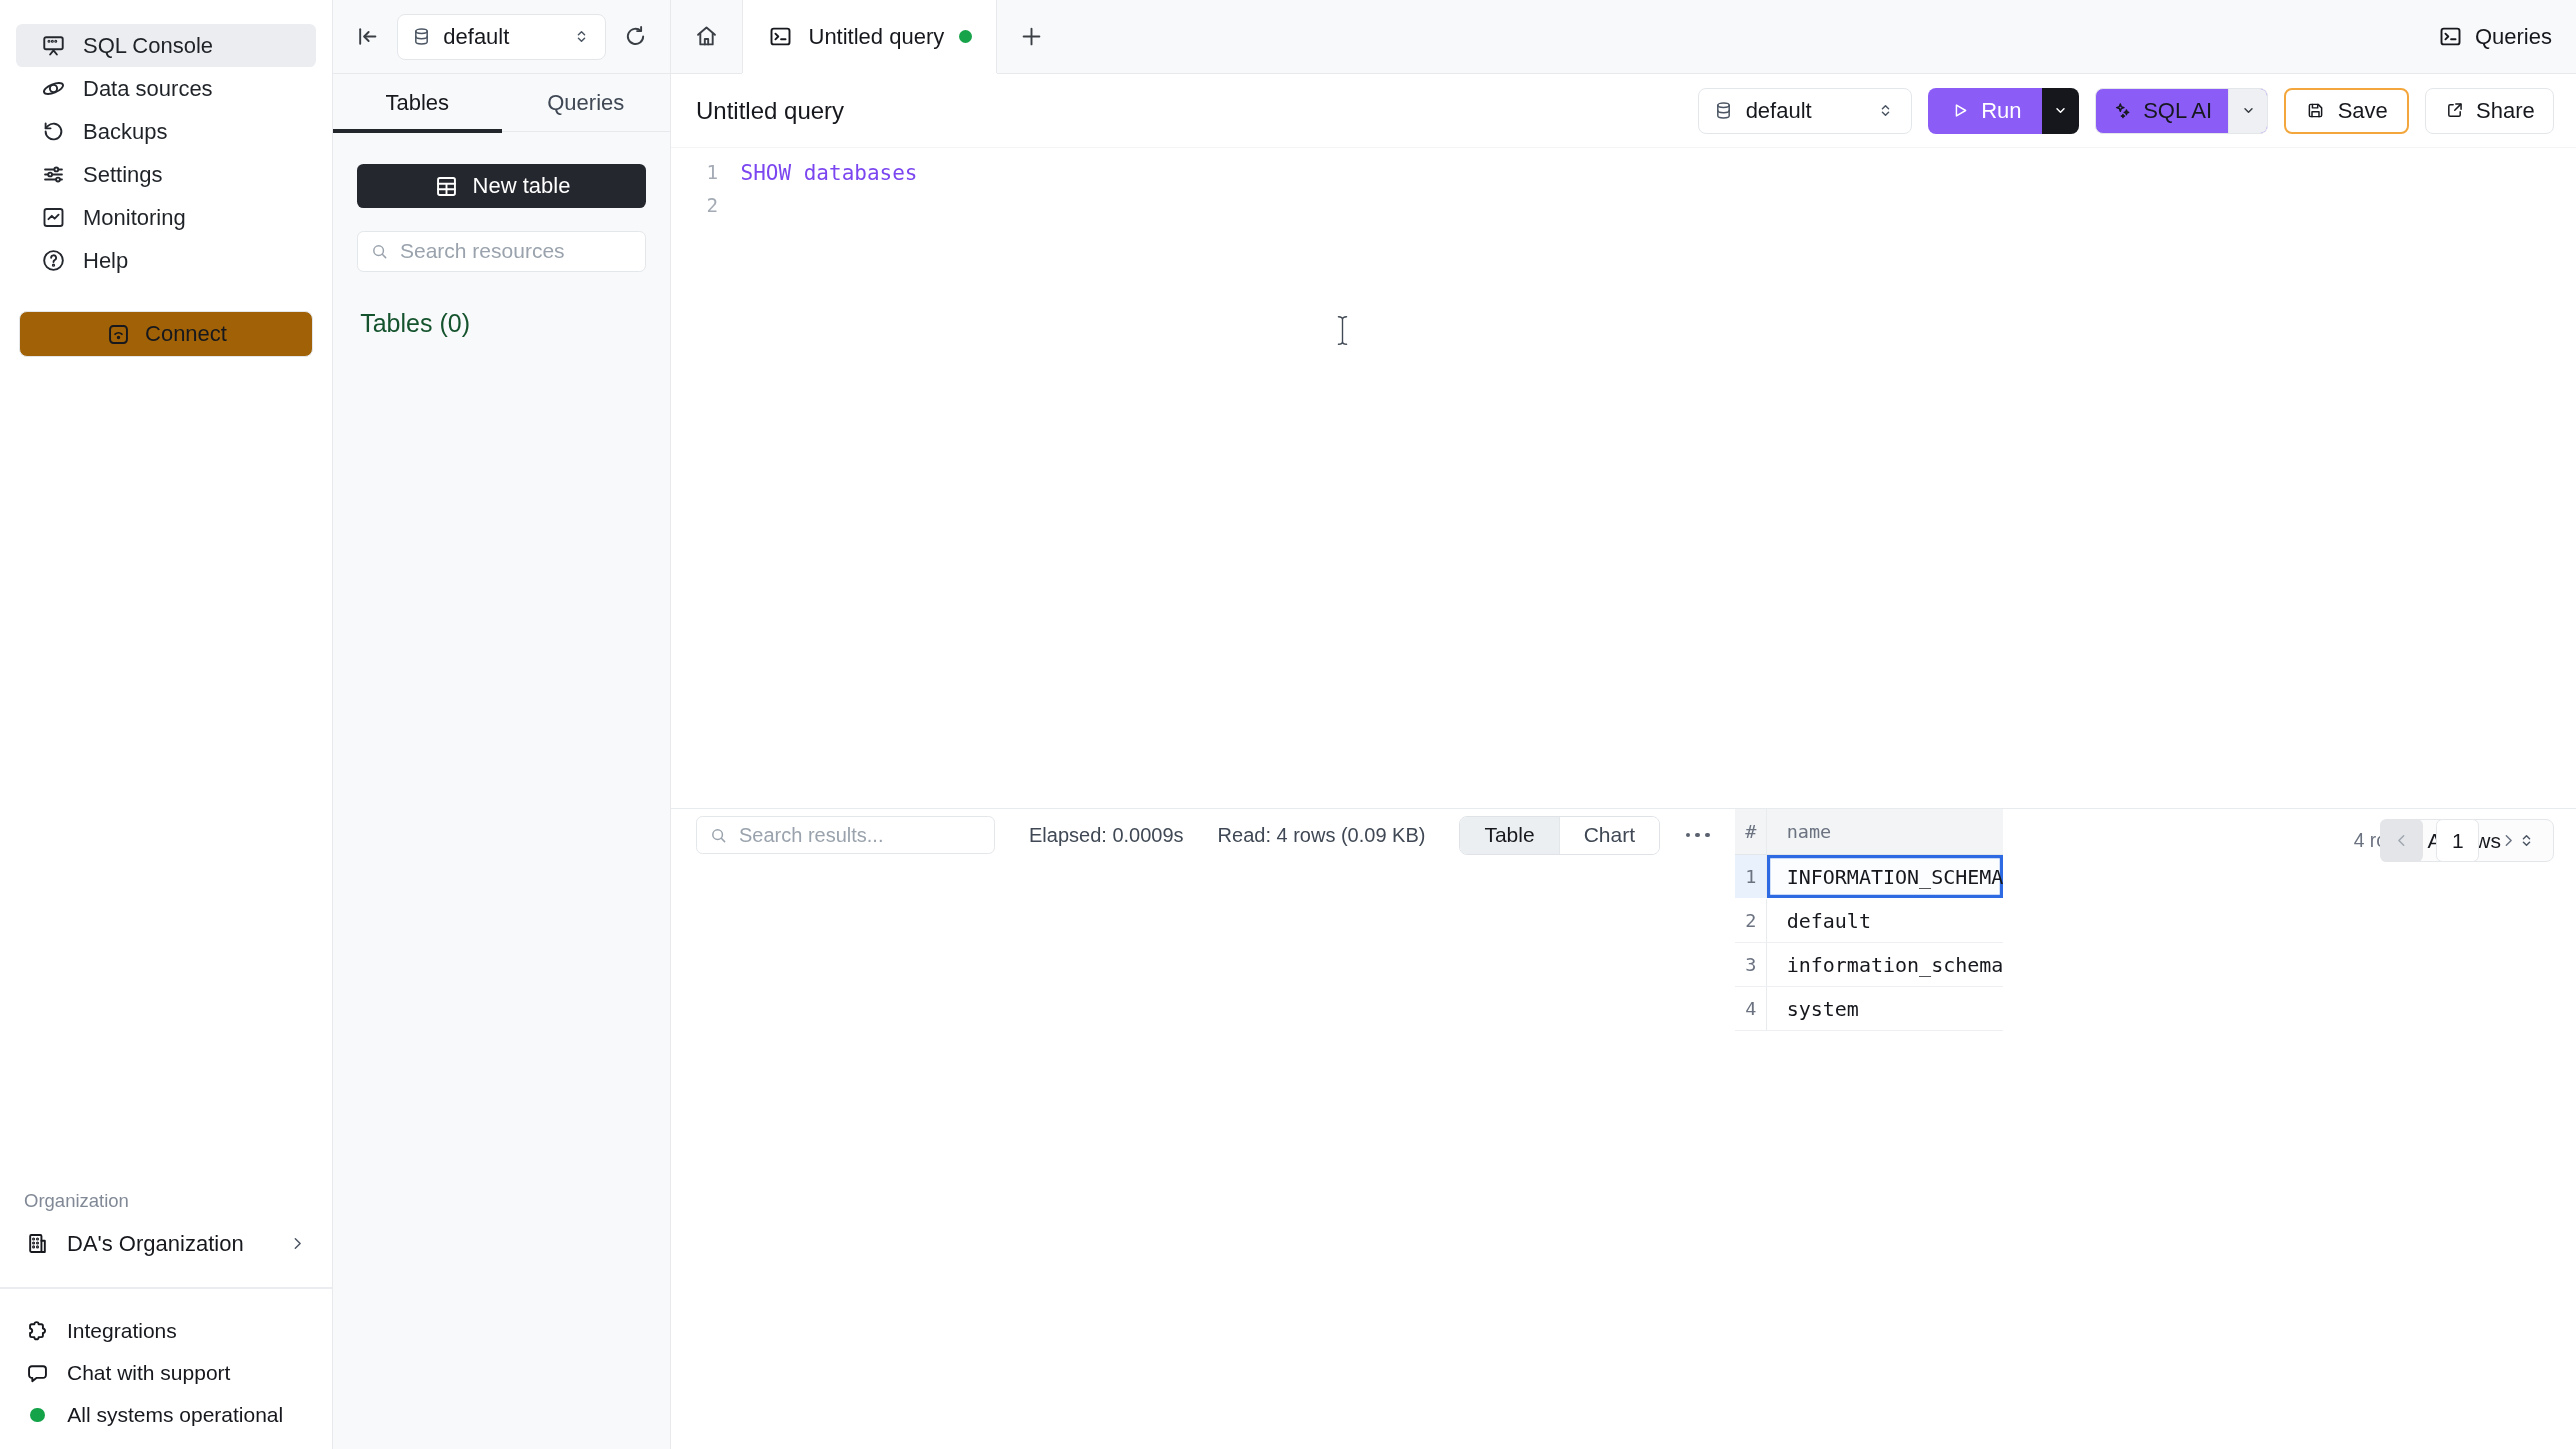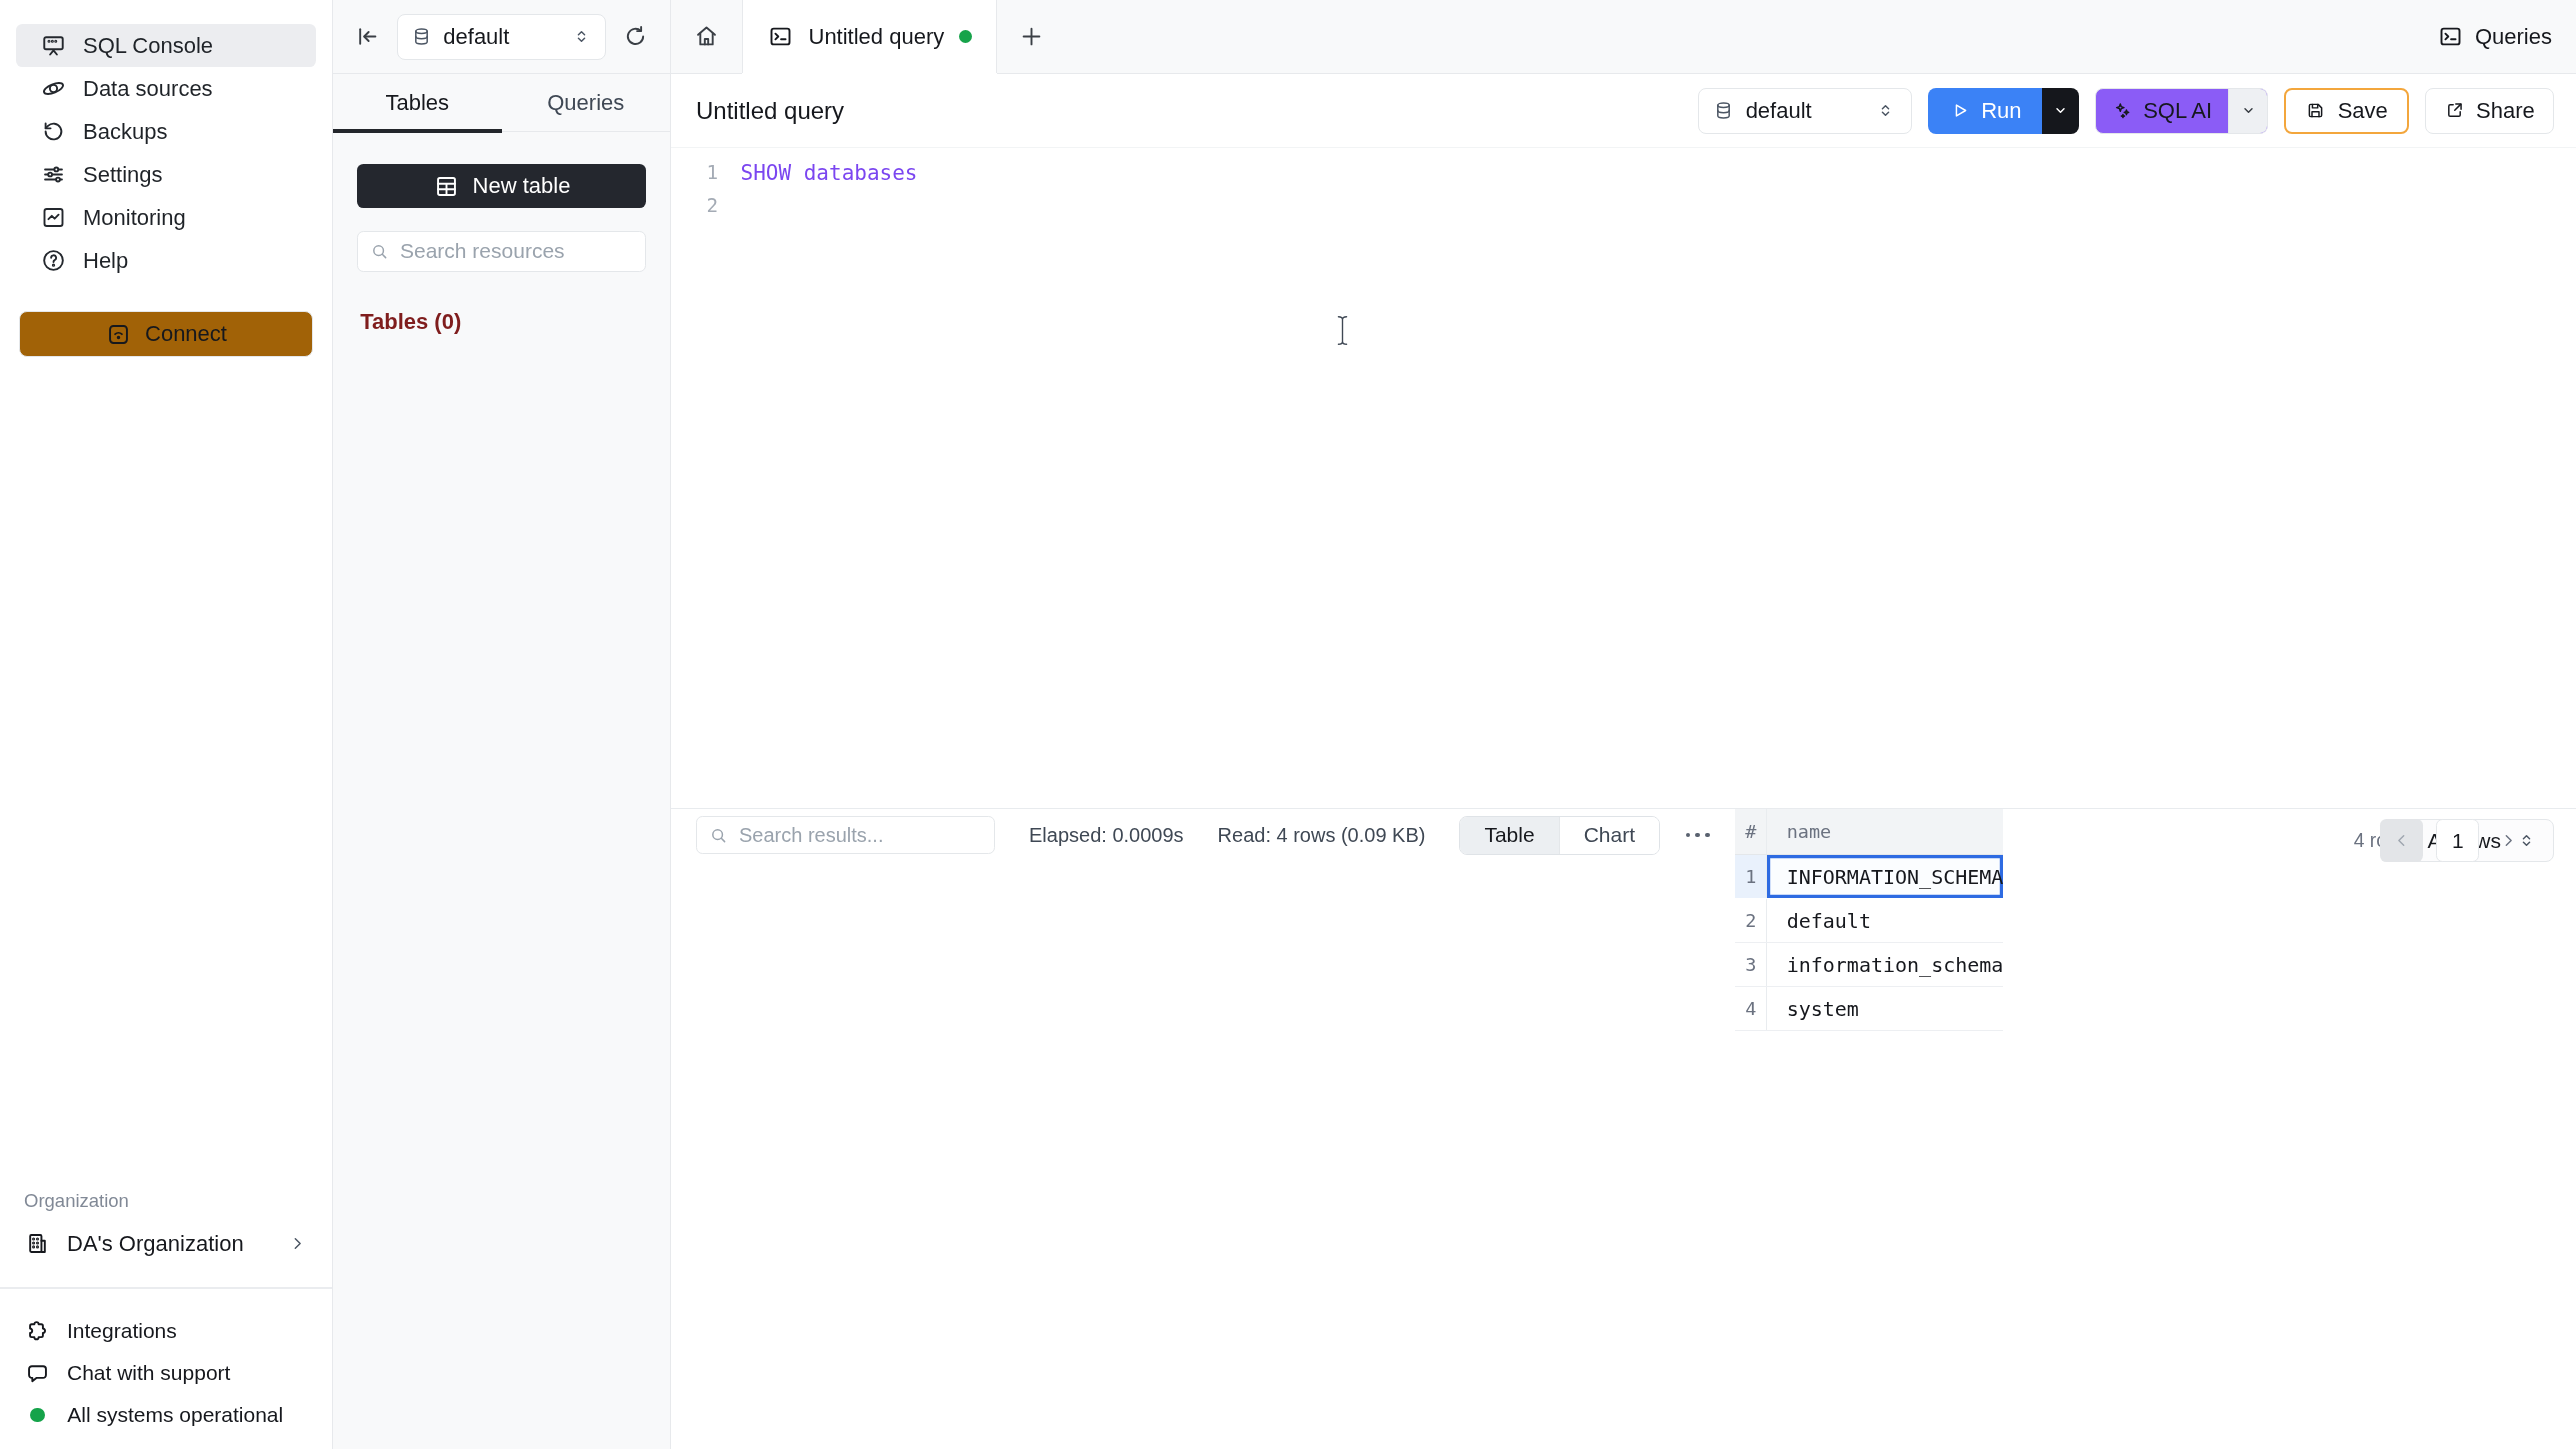--- a/index.html
+++ b/index.html
@@ -75,31 +75,31 @@
 
   
   .explorer { width:338px; flex:none; background:#f8f9fa; border-right:1.6px solid #e7e9ec; display:flex; flex-direction:column; }
   .explorer-tabs { height:58px; display:flex; border-bottom:1.6px solid #e7e9ec; flex:none; }
   .etab { flex:1; display:flex; align-items:center; justify-content:center; font-size:22px; color:#3f4854; position:relative; }
   .etab.active { color:#16181d; font-weight:500; }
   .etab.active::after { content:""; position:absolute; left:0; right:0; bottom:-1.6px; height:3.2px; background:#23262b; }
   .explorer-body { padding:32px 24px 0; }
   .new-table-btn { height:44px; width:100%; background:#24272e; color:#fff; border-radius:6.4px; display:flex; align-items:center; justify-content:center; gap:13px; font-size:22px; }
   .search-box { margin-top:22.5px; height:41px; background:#fff; border:1.6px solid #e4e7ea; border-radius:6.4px; display:flex; align-items:center; padding:0 11.3px; gap:9.7px; color:#9aa3ad; font-size:21px; }
-  .tables-count { margin-top:37px; font-size:22px; color:#7f1d1d; font-weight:700; padding-left:3.2px; }
+  .tables-count { margin-top:37px; font-size:25px; color:#14532d; font-weight:400; padding-left:3.2px; }
 
   
   .workspace { flex:1; display:flex; flex-direction:column; min-width:0; background:#fff; }
   .qheader { height:74px; display:flex; align-items:center; padding:0 22.5px 0 25px; gap:16px; border-bottom:1.6px solid #f2f4f5; flex:none; }
   .qtitle { font-size:24px; font-weight:500; }
   .qheader-spacer { flex:1; }
   .db-select2 { width:214px; height:46px; border:1.6px solid #e4e7ea; border-radius:8px; background:#fff; display:flex; align-items:center; padding:0 14.5px; gap:11.3px; }
   .db-select2 .lbl { flex:1; font-size:22px; }
   .run-btn { height:46px; display:flex; border-radius:8px; overflow:hidden; color:#fff; }
-  .run-main { background:#3b82f6; display:flex; align-items:center; gap:11.3px; padding:12px 21px; font-size:22px; }
+  .run-main { background:#8b5cf6; display:flex; align-items:center; gap:11.3px; padding:12px 21px; font-size:22px; }
   .run-caret { background:#15171c; width:37px; display:flex; align-items:center; justify-content:center; }
   .sqlai-btn { height:46px; border:1.6px solid #e4e7ea; border-radius:8px; background:#8b5cf6; display:flex; overflow:hidden; }
   .sqlai-main { display:flex; align-items:center; gap:9.7px; padding:0 16px; font-size:22px; }
   .sqlai-caret { width:39px; background:#eef0f3; border-left:1.6px solid #e4e7ea; display:flex; align-items:center; justify-content:center; color:#3a3f45; }
   .save-btn { height:46px; border:2.4px solid #f3a63c; border-radius:8px; background:#fff; display:flex; align-items:center; gap:11.3px; padding:0 19.3px; font-size:22px; }
   .share-btn { height:46px; border:1.6px solid #e4e7ea; border-radius:8px; background:#fff; display:flex; align-items:center; gap:11.3px; padding:0 17.7px; font-size:22px; }
 
   .editor { height:660px; position:relative; padding-top:8px; font-family:"DejaVu Sans Mono", monospace; flex:none; }
   .code-line { display:flex; height:33px; align-items:center; }
   .gutter { width:47px; text-align:right; color:#a4abb5; font-size:19.3px; flex:none; }

